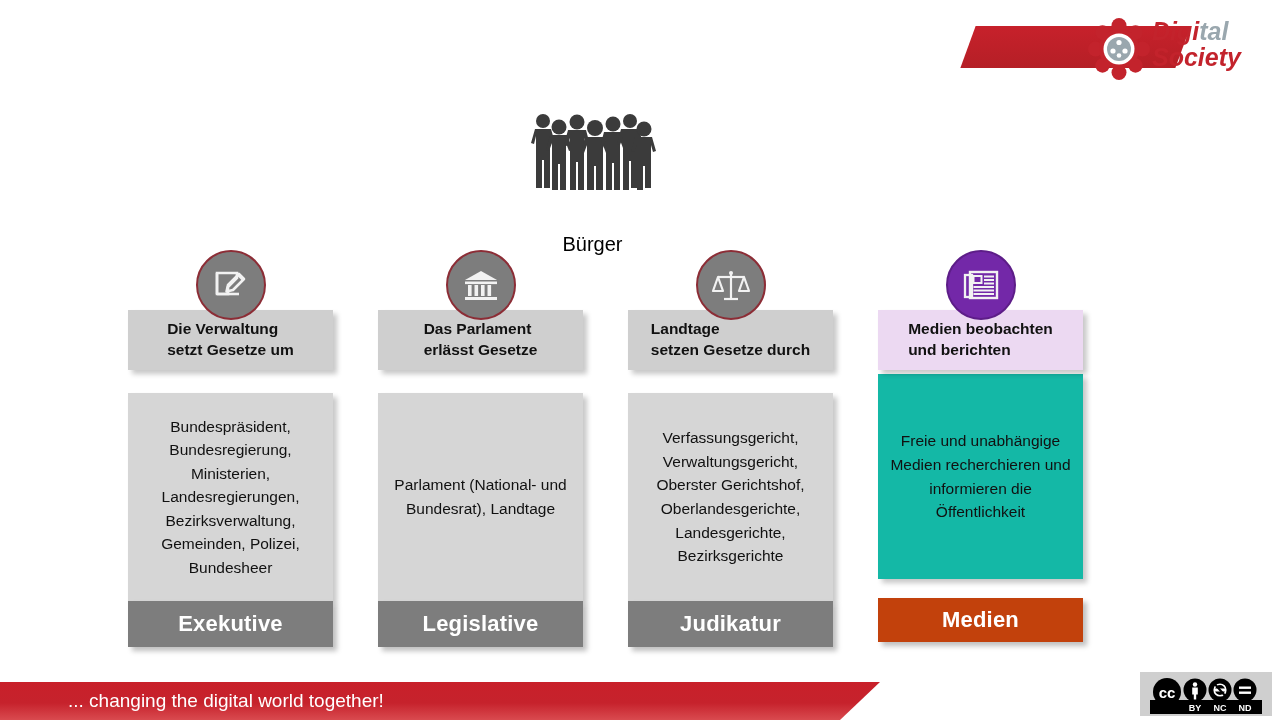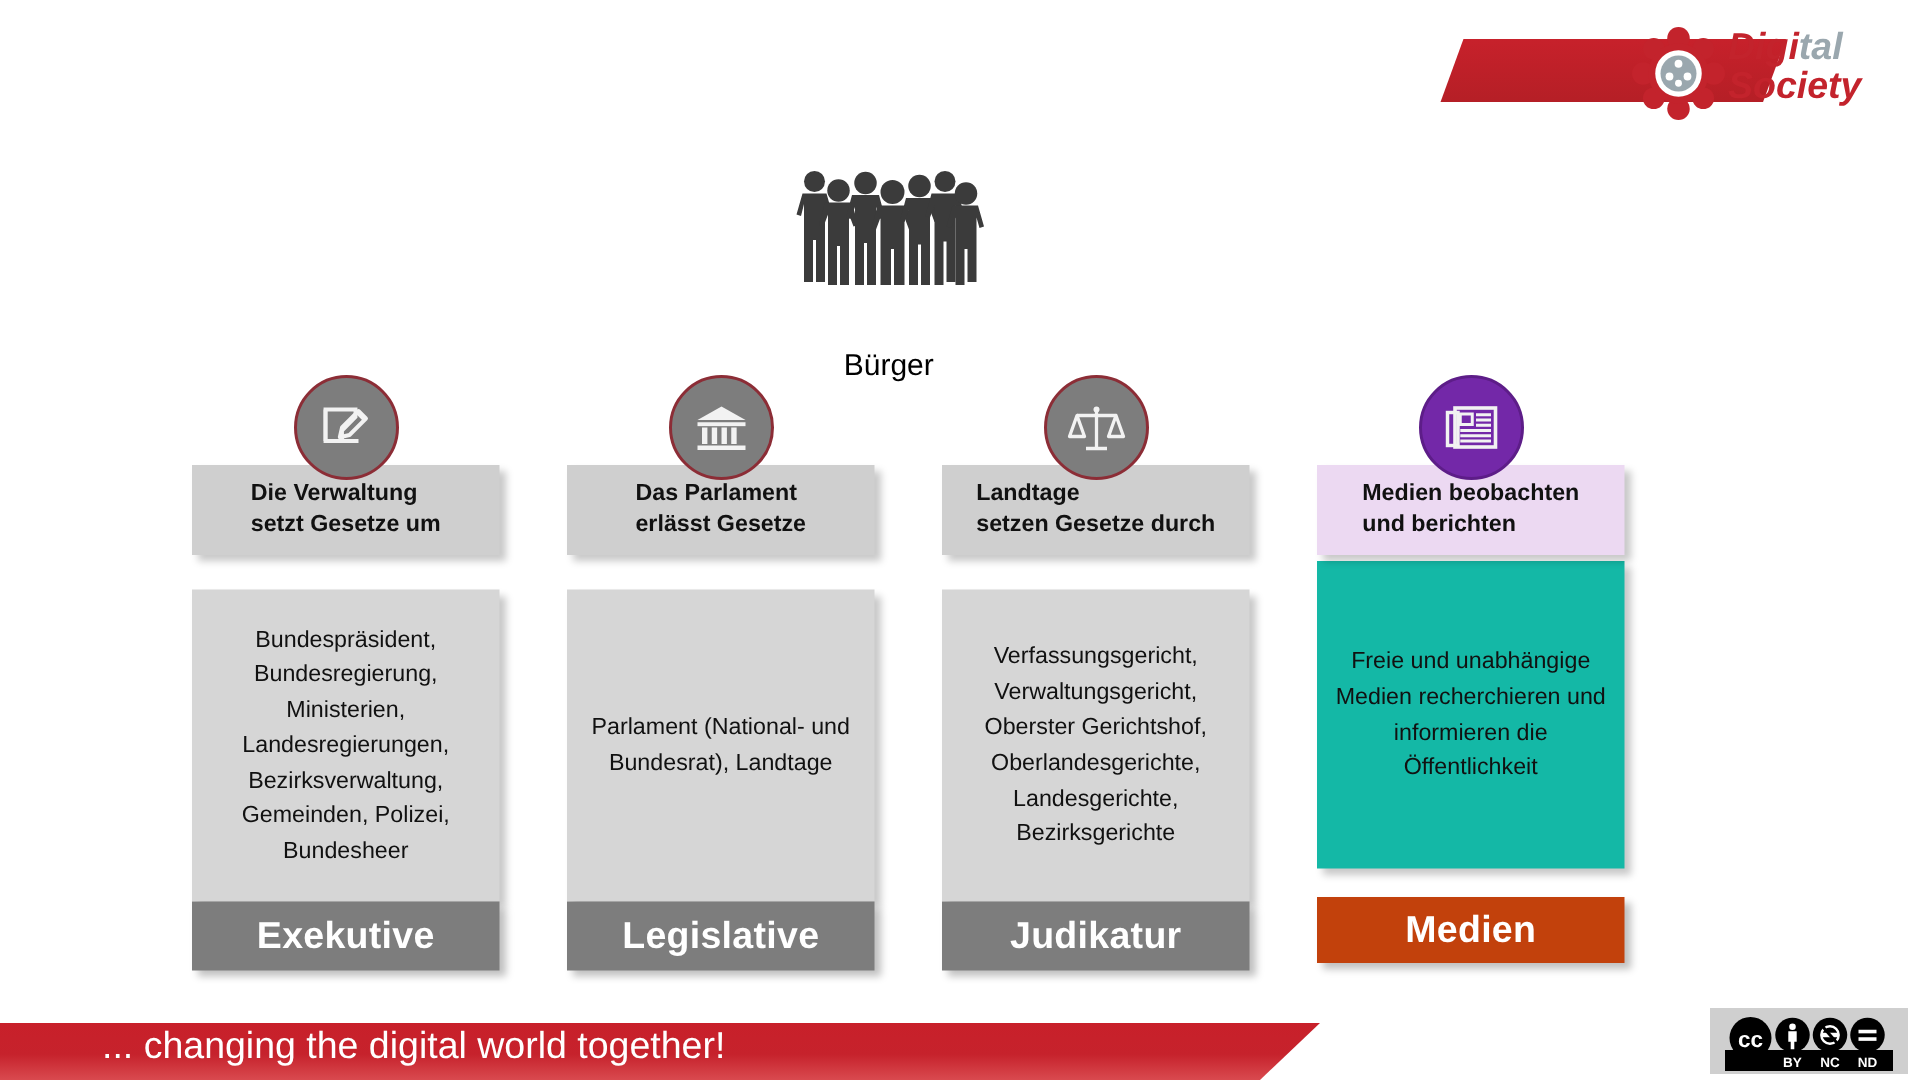--- a/index.html
+++ b/index.html
@@ -77,34 +77,34 @@
     font-size:15.5px;color:#111;line-height:1.52;
     box-sizing:border-box;padding:0 8px;
   }
   .bodybox.media{background:#14b8a6;top:374px;height:205px;}
 
   .footbar{
     position:absolute;top:601px;left:0;width:205px;height:46px;
     background:#7d7d7d;
     box-shadow:4px 4px 5px rgba(0,0,0,0.25);
     display:flex;align-items:center;justify-content:center;
-    font-size:25px;font-weight:700;color:#fff;letter-spacing:0.2px;
+    font-size:22px;font-weight:700;color:#fff;letter-spacing:0.2px;
     box-sizing:border-box;
   }
   .footbar.media{background:#c2410c;top:598px;height:44px;}
 
   
   .banner{
     position:absolute;left:0;bottom:0;width:880px;height:38px;
     background:linear-gradient(180deg,#c8202a 0%,#c6222c 55%,#d94a4f 100%);
     clip-path:polygon(0 0, 880px 0, 840px 38px, 0 38px);
   }
   .banner-text{
     position:absolute;left:68px;bottom:8px;
-    font-size:25px;color:#fff;
+    font-size:19px;color:#fff;
   }
   .cc{
     position:absolute;right:8px;bottom:4px;
     width:132px;height:44px;background:#cfcfcf;
     display:flex;align-items:center;justify-content:center;
   }
   .cc svg{display:block;}
 </style>
 </head>
 <body>

